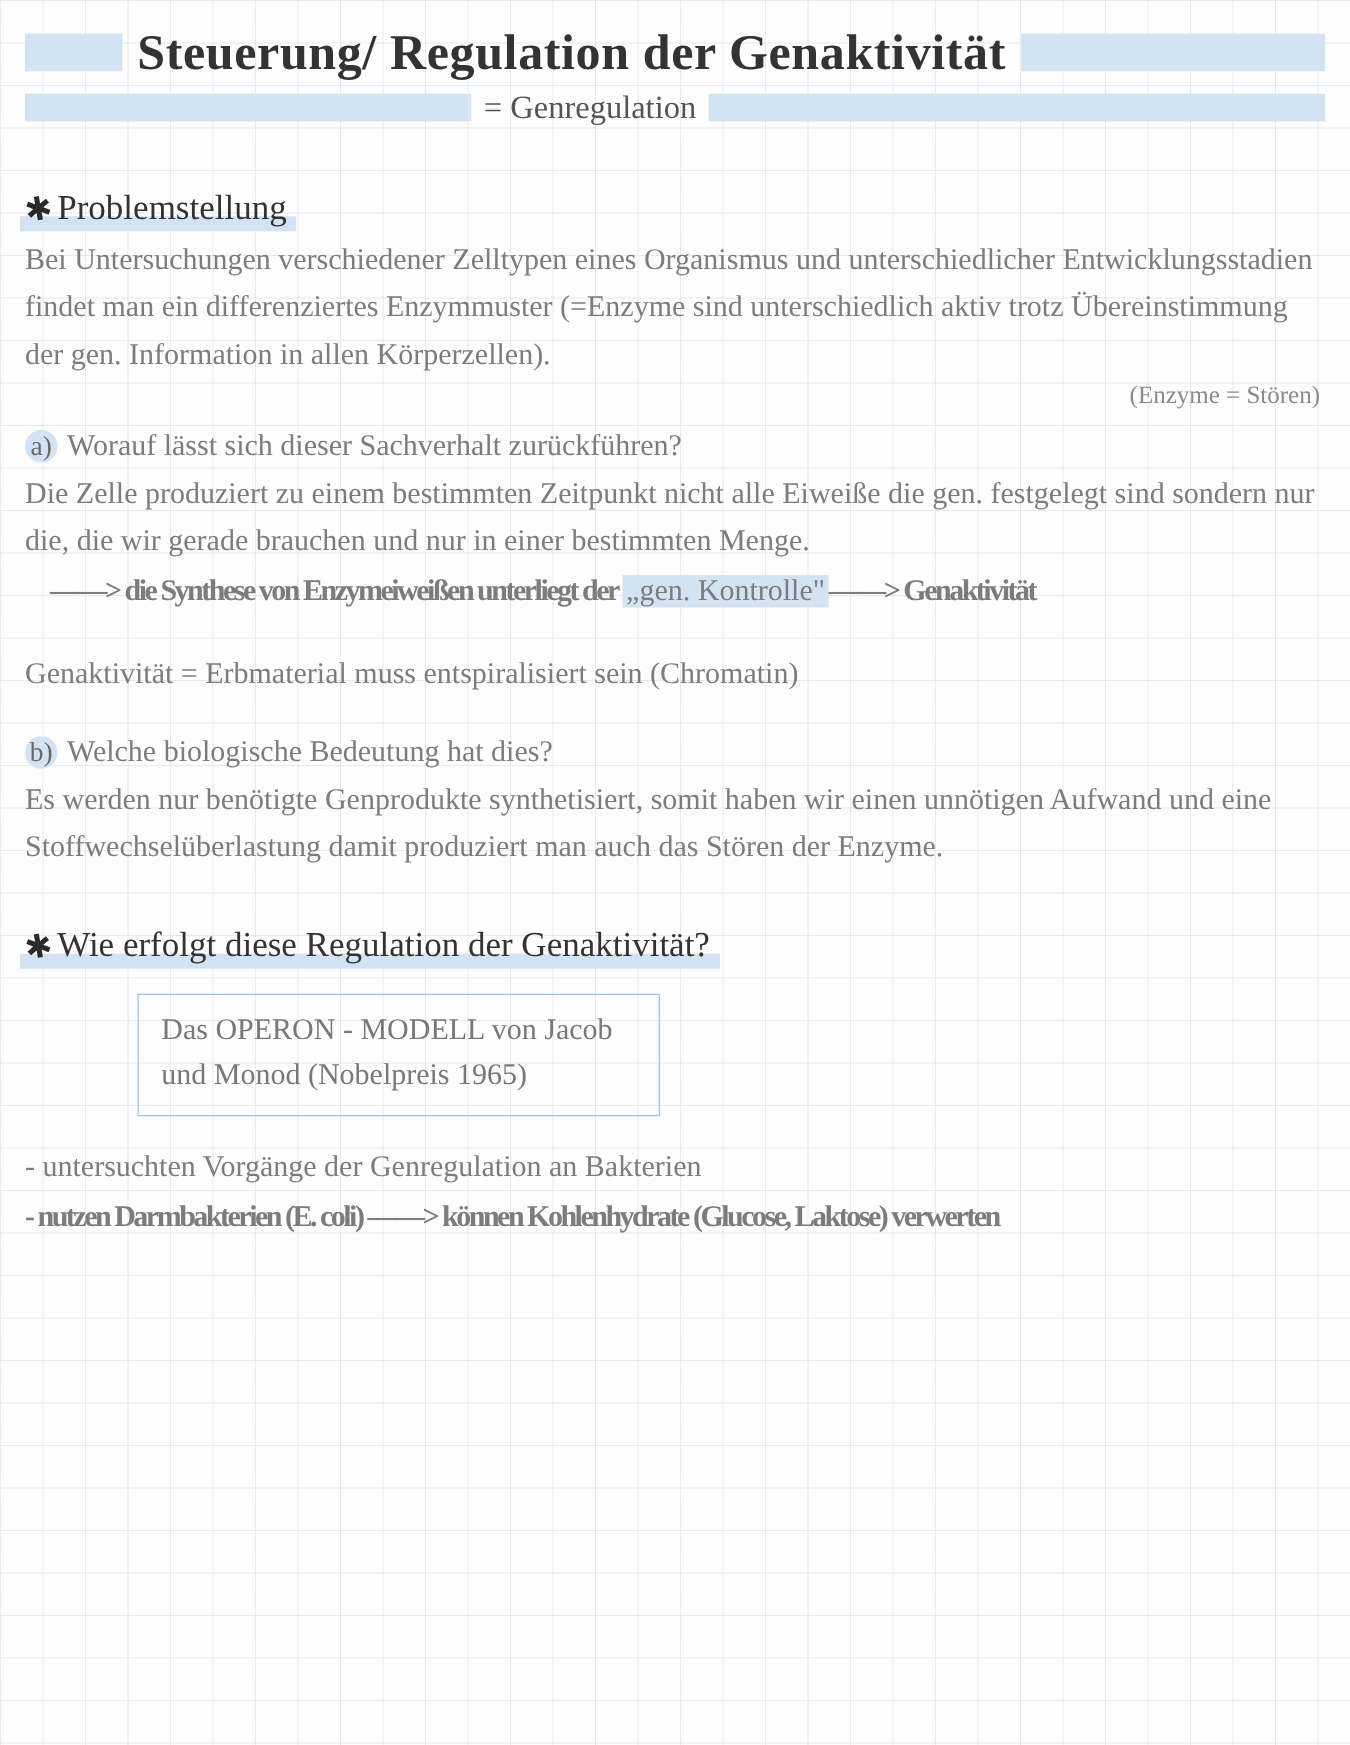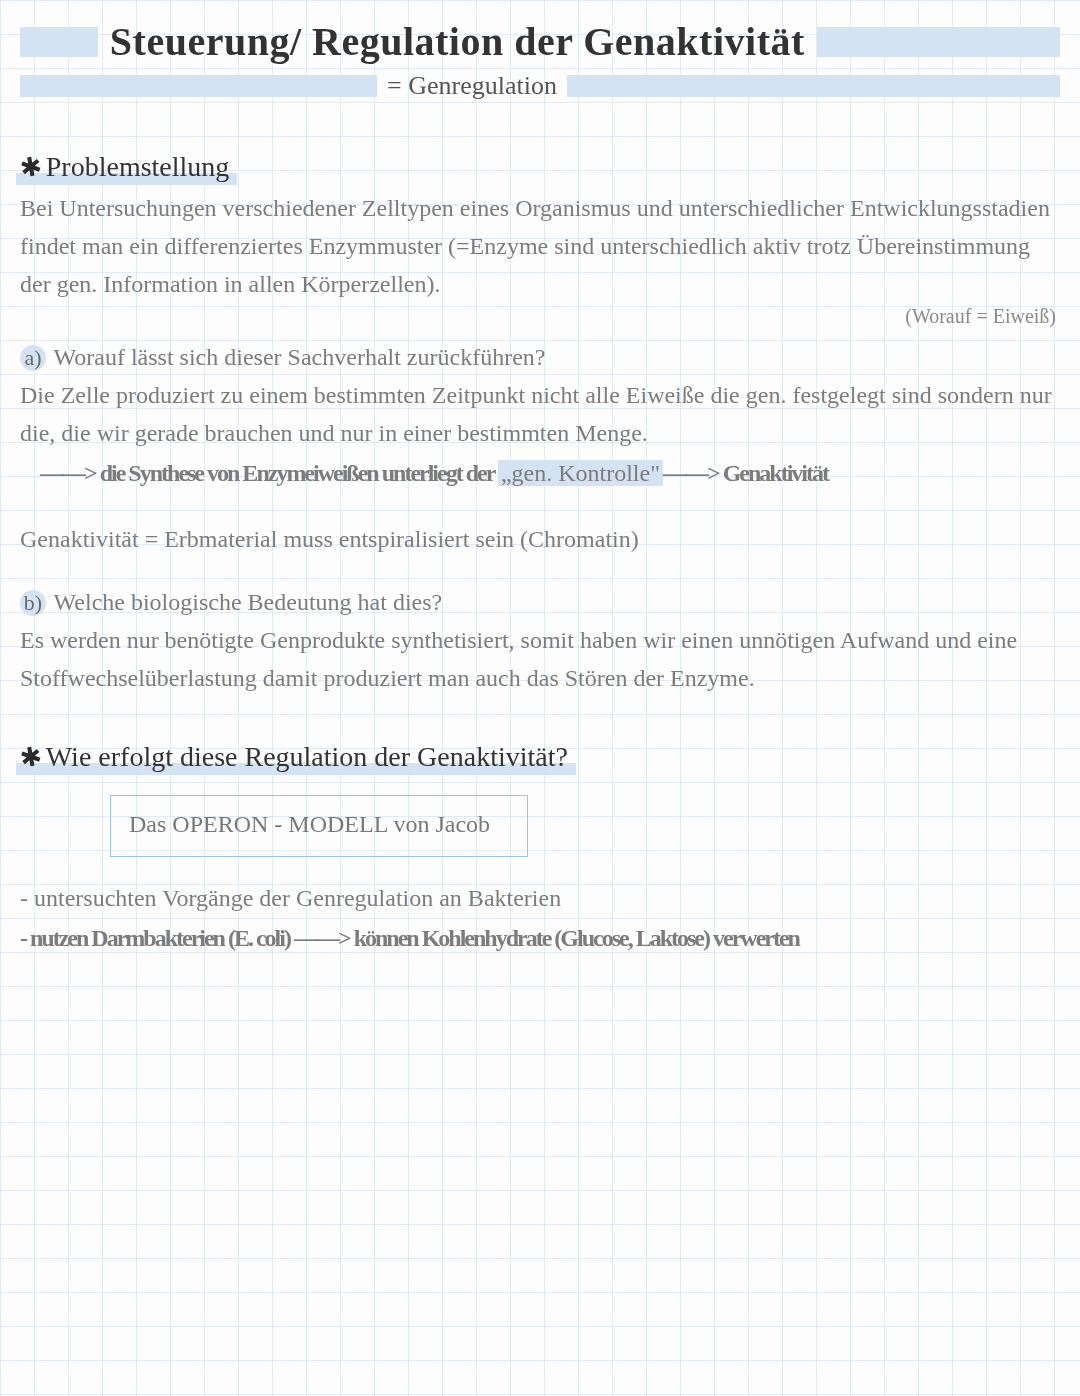--- a/index.html
+++ b/index.html
@@ -172,21 +172,21 @@
 </div>
 
 <div class="section-heading">
   <span class="scribble">✱</span>
   <span>Problemstellung</span>
   <span class="hl"></span>
 </div>
 
 <div class="body-text">Bei Untersuchungen verschiedener Zelltypen eines Organismus und unterschiedlicher Entwicklungsstadien findet man ein differenziertes Enzymmuster (=Enzyme sind unterschiedlich aktiv trotz Übereinstimmung der gen. Information in allen Körperzellen).</div>
 
-<div class="parenthetical">(Worauf = Eiweiß)</div>
+<div class="parenthetical">(Enzyme = Stören)</div>
 
 <div class="question-line">
   <span class="q-label">a)</span>
   <span>Worauf lässt sich dieser Sachverhalt zurückführen?</span>
 </div>
 
 <div class="body-text" style="margin-top:0">Die Zelle produziert zu einem bestimmten Zeitpunkt nicht alle Eiweiße die gen. festgelegt sind sondern nur die, die wir gerade brauchen und nur in einer bestimmten Menge.</div>
 
 <div class="arrow-row">
   <span class="long-arrow">——&gt; die Synthese von Enzymeiweißen unterliegt der </span><span class="inline-hl">„gen. Kontrolle"</span><span class="long-arrow">——&gt;  Genaktivität</span>
@@ -202,19 +202,20 @@
 <div class="body-text" style="margin-top:0">Es werden nur benötigte Genprodukte synthetisiert, somit haben wir einen unnötigen Aufwand und eine Stoffwechselüberlastung damit produziert man auch das Stören der Enzyme.</div>
 
 <div class="section-heading section2">
   <span class="scribble">✱</span>
   <span>Wie erfolgt diese Regulation der Genaktivität?</span>
   <span class="hl"></span>
 </div>
 
 <div class="operon-box">
   <div>Das OPERON - MODELL  von Jacob</div>
+  <div>und Monod (Nobelpreis 1965)</div>
 </div>
 
 <div class="bullet-line">- untersuchten Vorgänge der Genregulation an Bakterien</div>
 <div class="bullet-line long-arrow">- nutzen Darmbakterien (E. coli) ——&gt; können Kohlenhydrate (Glucose, Laktose) verwerten</div>
 
 
 
 
 </body></html>

